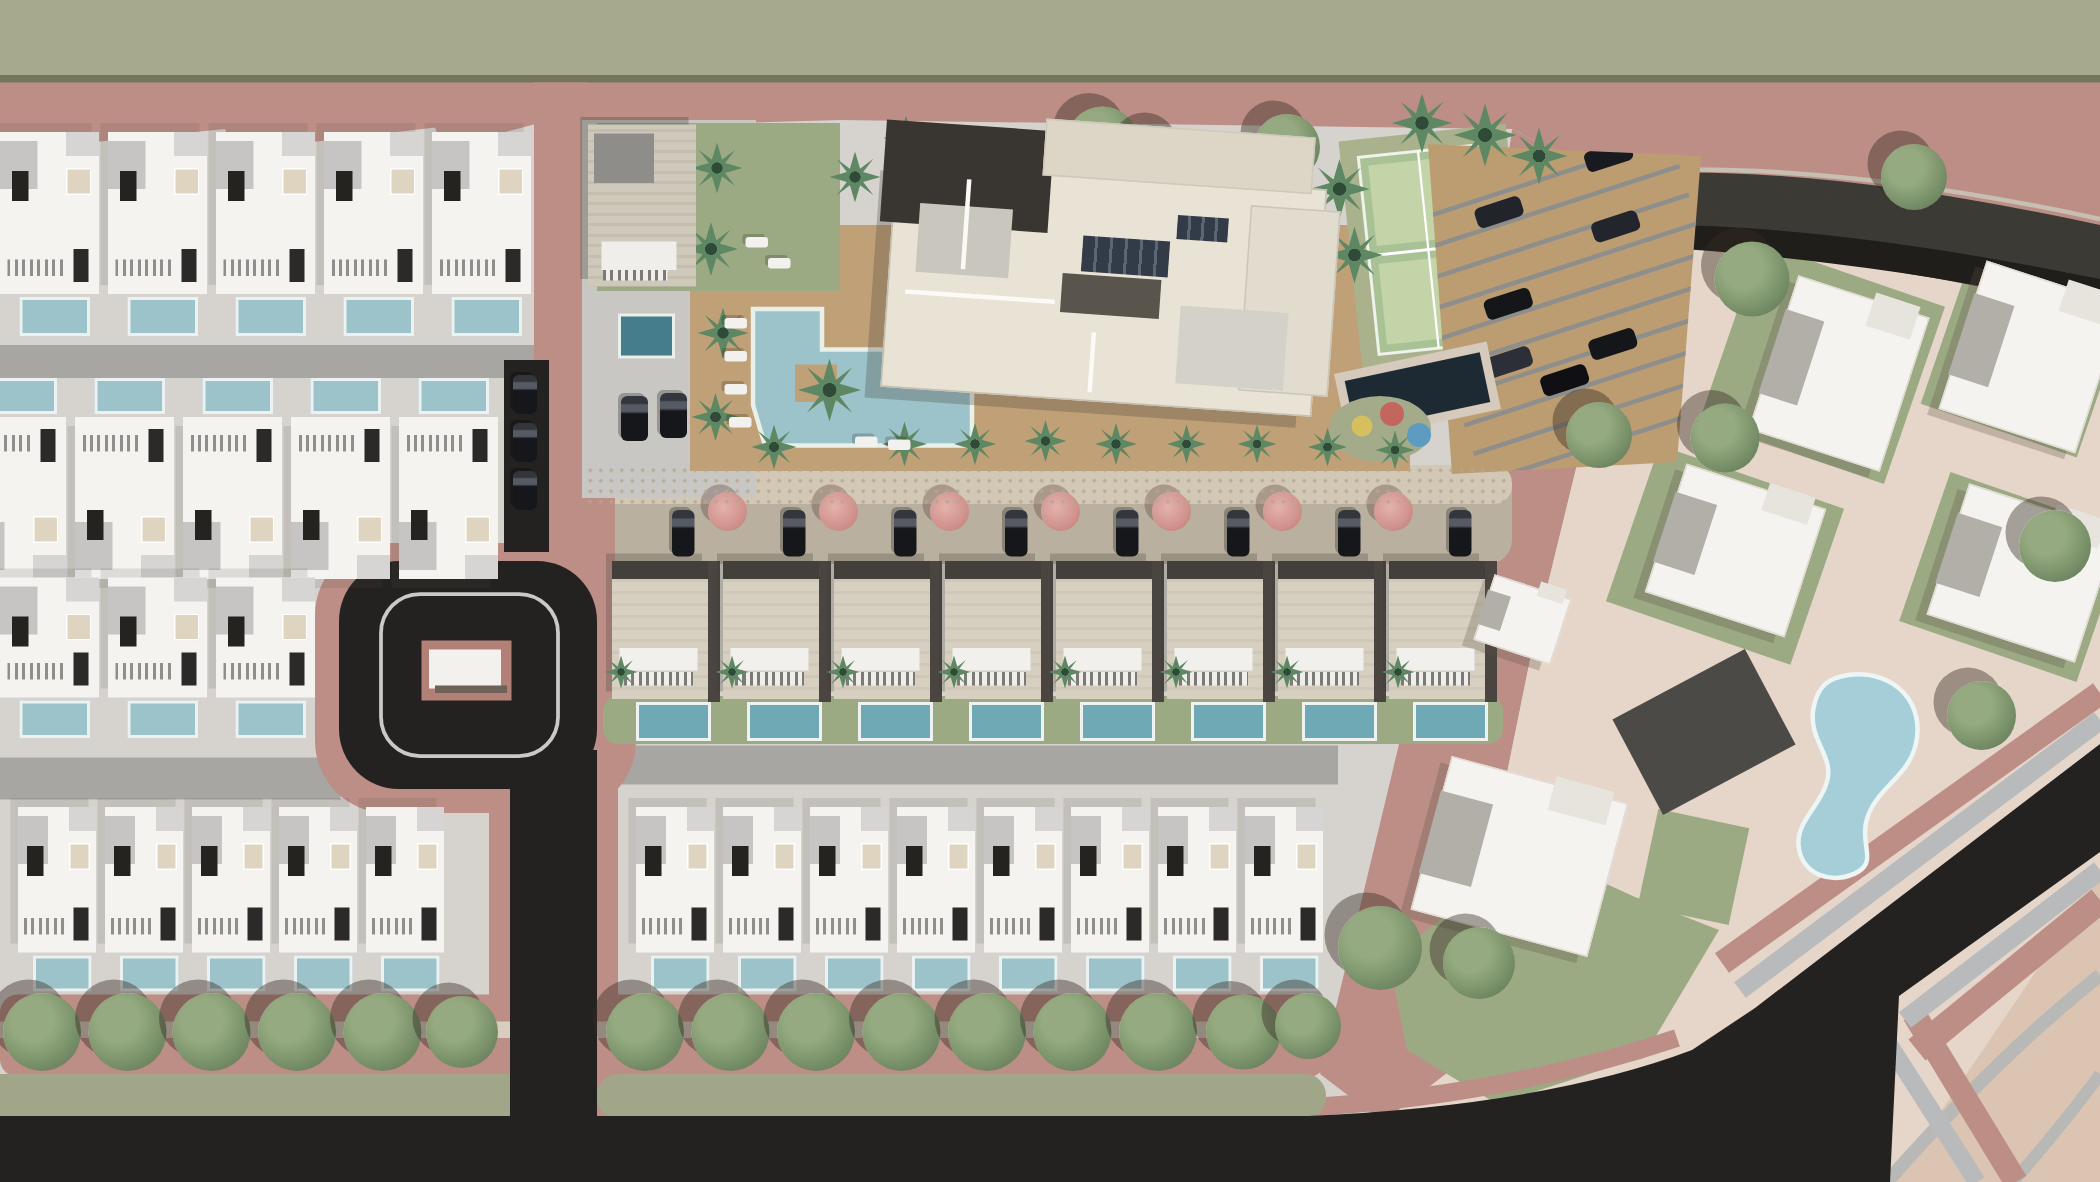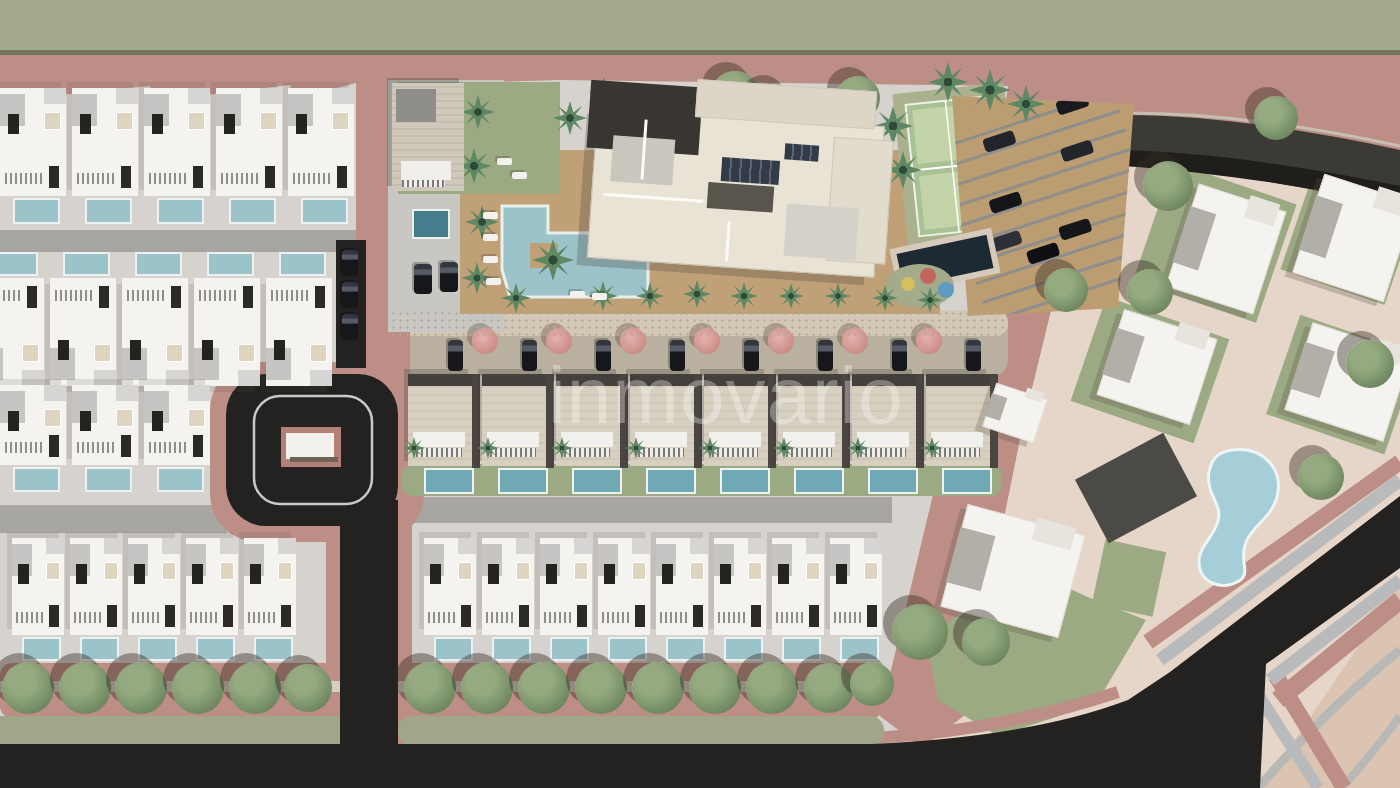--- a/index.html
+++ b/index.html
@@ -701,15 +701,14 @@
   <div class="apt-terr1"></div>
   <div class="apt-terr2"></div>
   <div class="apt-court"></div>
   <div class="apt-solar1"></div>
   <div class="apt-solar2"></div>
   <div class="apt-line1"></div>
   <div class="apt-line2"></div>
   <div class="apt-line3"></div>
 </div>
 
-<div class="watermark">inmovario</div>
 
 </div>
 
 </body></html>

